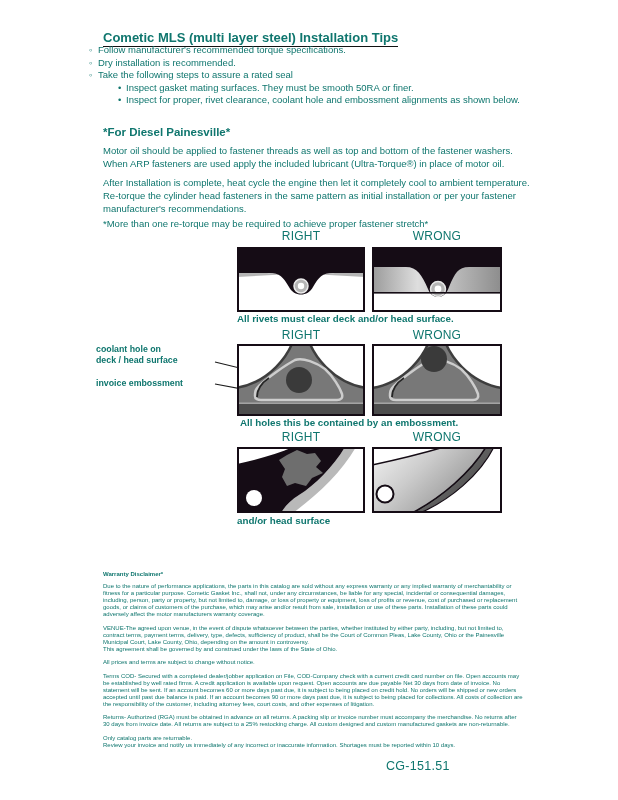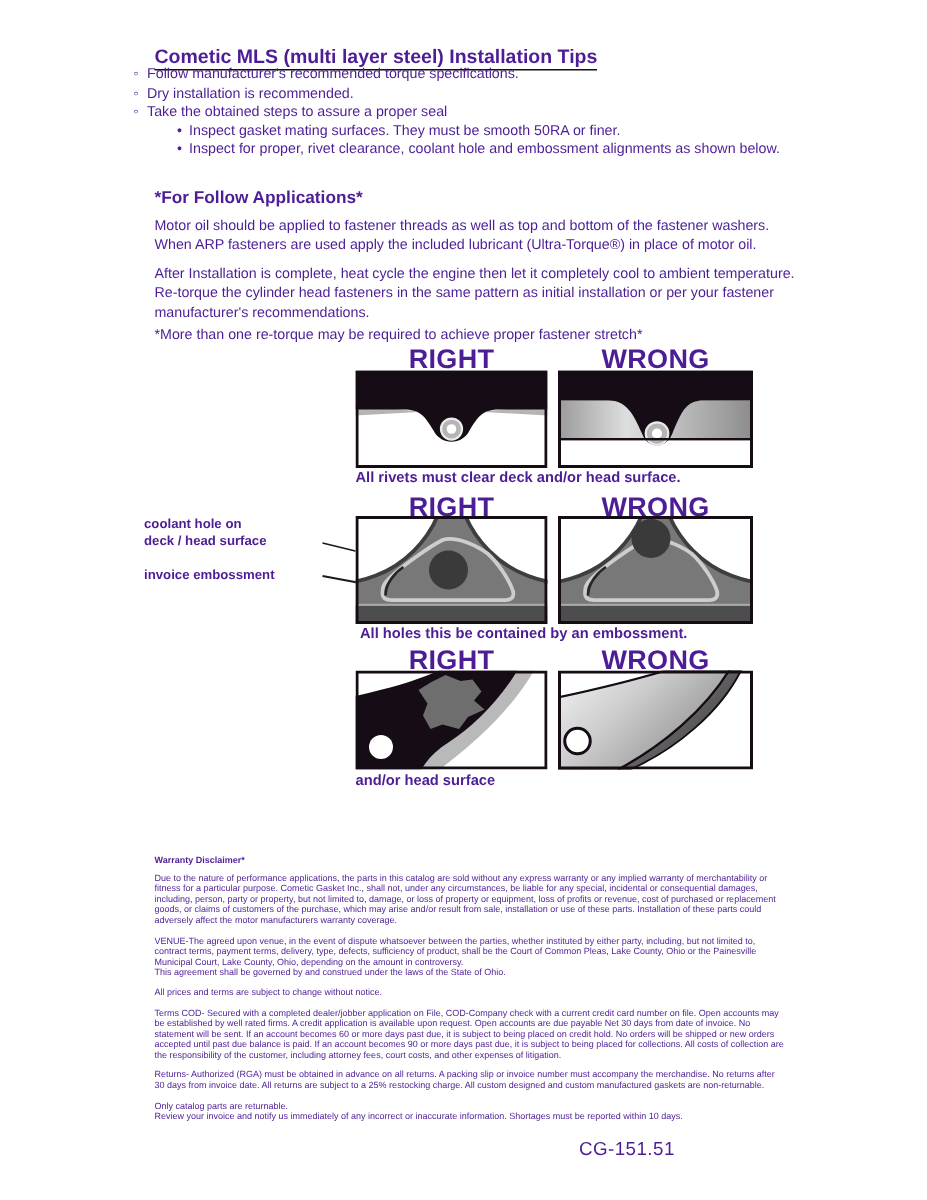--- a/index.html
+++ b/index.html
@@ -1,35 +1,35 @@
 <!DOCTYPE html>
 <html><head>
 <meta charset="utf-8">
 <style>
   html,body{margin:0;padding:0;background:#ffffff;}
   .page{position:relative;width:618px;height:800px;background:#ffffff;overflow:hidden;
-        font-family:"Liberation Sans", sans-serif;color:#4c1d95;}
+        font-family:"Liberation Sans", sans-serif;color:#0f766e;}
   .abs{position:absolute;}
   
   .title{left:103px;top:21px;font-size:13px;font-weight:700;
          border-bottom:1.5px solid #111;padding-bottom:1px;display:inline-block;}
   
   .tips{left:89px;top:44px;width:470px;font-size:9.5px;line-height:12.5px;}
   .b1{position:relative;padding-left:9px;}
   .b1::before{content:"\25E6";position:absolute;left:0;top:0;}
   .b2{position:relative;margin-left:29px;padding-left:8px;}
   .b2::before{content:"\2022";position:absolute;left:0;top:0;}
   
   .h2{left:103px;top:116px;font-size:11.5px;font-weight:700;}
   .body{left:103px;width:436px;font-size:9.5px;line-height:13px;}
   .p1{top:134px;}
   .p2{top:166px;}
   .note{top:207px;}
   
-  .dg-label{font-size:18px;font-weight:700;text-align:center;letter-spacing:.2px;}
+  .dg-label{font-size:12px;font-weight:400;text-align:center;letter-spacing:.2px;}
   .cap{font-size:9.8px;font-weight:700;line-height:10.8px;}
   .panel{position:absolute;display:block;}
   .side-label{font-size:8.8px;line-height:10.5px;text-align:left;font-weight:700;}
   .leader{pointer-events:none;}
   
   .legal{left:103px;top:571px;width:420px;font-size:6px;line-height:7px;}
   .legal h3{font-size:6px;margin:0 0 5px 0;}
   .legal p{margin:0 0 6.5px 0;}
   .legal p.joined{margin-top:-6.5px;}
   .code{left:386px;top:759px;font-size:12.5px;letter-spacing:.3px;}
@@ -37,26 +37,26 @@
 </head>
 <body>
 
 <div class="page">
 
   <h1 class="abs title">Cometic MLS (multi layer steel) Installation Tips</h1>
 
   <div class="abs tips">
     <div class="b1">Follow manufacturer's recommended torque specifications.</div>
     <div class="b1">Dry installation is recommended.</div>
-    <div class="b1">Take the obtained steps to assure a proper seal</div>
+    <div class="b1">Take the following steps to assure a rated seal</div>
     <div class="b2">Inspect gasket mating surfaces.  They must be smooth 50RA or finer.</div>
     <div class="b2">Inspect for proper, rivet clearance, coolant hole and embossment alignments as shown below.</div>
   </div>
 
-  <h2 class="abs h2">*For Follow Applications*</h2>
+  <h2 class="abs h2">*For Diesel Painesville*</h2>
   <p class="abs body p1">Motor oil should be applied to fastener threads as well as top and bottom of the fastener washers. When ARP fasteners are used apply the included lubricant (Ultra-Torque®) in place of motor oil.</p>
   <p class="abs body note">*More than one re-torque may be required to achieve proper fastener stretch*</p>
   <p class="abs body p2">After Installation is complete, heat cycle the engine then let it completely cool to ambient temperature. Re-torque the cylinder head fasteners in the same pattern as initial installation or per your fastener manufacturer's recommendations.</p>
 
   <div class="abs dg-label" style="left:237px;top:229px;width:128px;">RIGHT</div>
   <div class="abs dg-label" style="left:372px;top:229px;width:130px;">WRONG</div>
 
   <svg class="panel" style="left:237px;top:247px;" width="128" height="65" viewBox="0 0 128 65">
     <rect x="0" y="0" width="128" height="65" fill="#ffffff"></rect>
     <polygon points="0,23 45,27.5 0,30" fill="#b5b5b5"></polygon>

